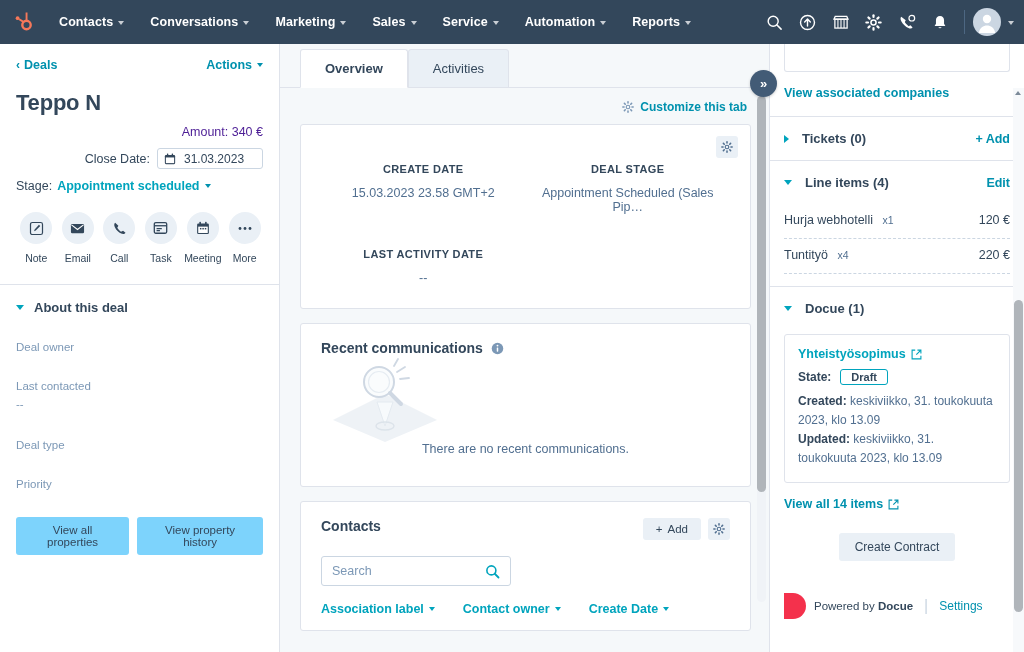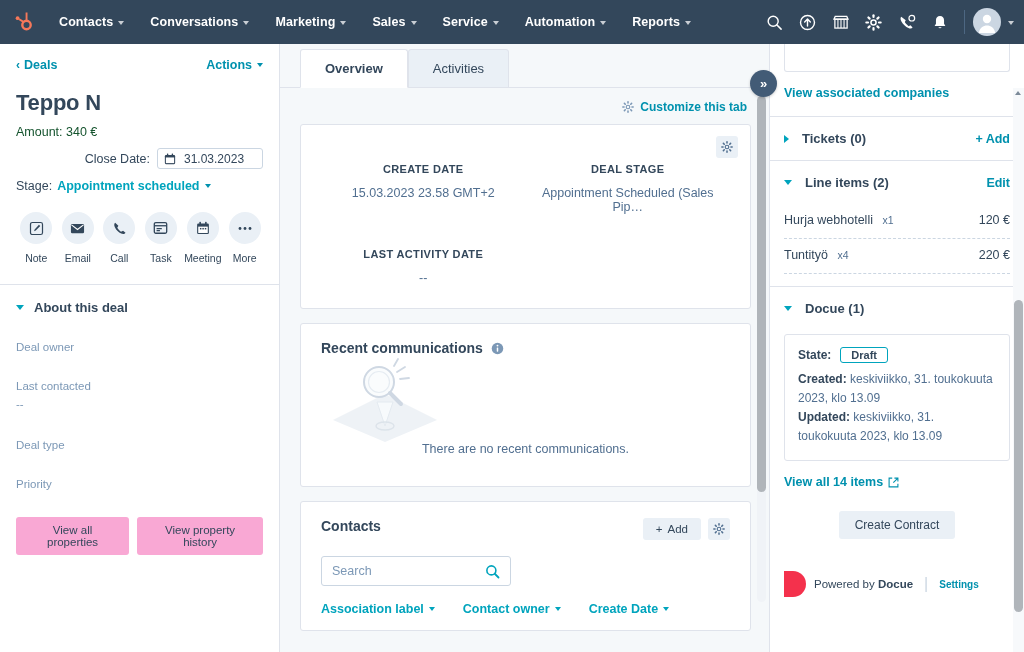--- a/index.html
+++ b/index.html
@@ -65,21 +65,21 @@
   }
   .caret-teal {
     width: 0; height: 0; border-left: 3.5px solid transparent;
     border-right: 3.5px solid transparent; border-top: 4px solid #0091ae;
     display: inline-block;
   }
   .deal-title {
     font-size: 22px; font-weight: 700; color: #33475b;
     margin-top: 18px; letter-spacing: -.2px;
   }
-  .meta-line { font-size: 12.5px; color: #14532d; margin-top: 9px; }
+  .meta-line { font-size: 12.5px; color: #4c1d95; margin-top: 9px; text-align: right; }
   .close-date-row { display: flex; align-items: center; gap: 7px; margin-top: 9px; justify-content: flex-end; }
   .close-date-label { font-size: 12.5px; color: #33475b; }
   .date-input {
     border: 1px solid #cbd6e2; background: #fff; border-radius: 3px;
     height: 21px; display: flex; align-items: center; gap: 8px;
     padding: 0 10px 0 6px; cursor: pointer; min-width: 106px;
   }
   .date-input .dtxt { font-size: 12px; color: #33475b; }
   .stage-row { display: flex; align-items: center; gap: 5px; margin-top: 10px; }
   .stage-label { font-size: 12.5px; color: #33475b; }
@@ -103,21 +103,21 @@
     width: 0; height: 0; border-left: 4.5px solid transparent;
     border-right: 4.5px solid transparent; border-top: 5px solid #00a4bd;
   }
   .about-title { font-size: 13px; font-weight: 700; color: #33475b; }
   .prop-list { padding: 26px 16px 0 16px; }
   .prop-label { font-size: 11.5px; color: #7c98b6; margin-bottom: 27px; }
   .prop-label.tight { margin-bottom: 6px; }
   .prop-value { font-size: 11.5px; color: #7c98b6; margin-bottom: 29px; }
   .prop-buttons { display: flex; gap: 8px; padding: 0 16px; margin-top: 4px; }
   .gbtn {
-    background: #f9a8d4; border: 1px solid transparent; border-radius: 3px;
+    background: #7dd3fc; border: 1px solid transparent; border-radius: 3px;
     color: #33475b; font-size: 11.5px; padding: 6px 11px; cursor: pointer;
     font-family: "Liberation Sans", sans-serif;
   }
 
   
   .center-col {
     width: 489px; height: 608px; position: relative; background: #f5f8fa;
     overflow: hidden;
   }
   .tabs-bar {
@@ -282,21 +282,21 @@
     display: flex; align-items: center; gap: 8px;
     padding: 32px 0 0 14px;
   }
   .docue-logo {
     width: 22px; height: 26px; background: #f4314c;
     border-radius: 0 13px 13px 0;
   }
   .powered-text { font-size: 11.5px; color: #33475b; }
   .powered-text b { font-weight: 700; }
   .vbar { color: #cbd6e2; margin: 0 3px; }
-  .settings-link { color: #0091ae; font-size: 10px; font-weight: 700; cursor: pointer; }
+  .settings-link { color: #0091ae; font-size: 12px; font-weight: 400; cursor: pointer; }
 
   
   .page-sb {
     position: absolute; right: 0; top: 44px; width: 11px; height: 608px;
     background: #f7f9fb;
   }
   .page-sb-thumb {
     position: absolute; top: 212px; left: 1px; width: 9px; height: 312px;
     background: #b0b5ba; border-radius: 5px; cursor: pointer;
   }
@@ -696,21 +696,21 @@
         <i class="chev-r"></i>
         <span class="r-head-title">Tickets (0)</span>
       </div>
       <span class="r-head-action">+ Add</span>
     </div>
     <div class="r-sep"></div>
 
     <div class="r-section-head">
       <div class="r-head-left">
         <i class="caret-dn-teal"></i>
-        <span class="r-head-title">Line items (2)</span>
+        <span class="r-head-title">Line items (4)</span>
       </div>
       <span class="r-head-action">Edit</span>
     </div>
 
     <div class="line-items">
       <div class="li-row">
         <div>
           <span class="li-name">Hurja webhotelli</span>
           <span class="li-qty">x1</span>
         </div>
@@ -728,20 +728,29 @@
     <div class="r-sep"></div>
 
     <div class="r-section-head">
       <div class="r-head-left">
         <i class="caret-dn-teal"></i>
         <span class="r-head-title">Docue (1)</span>
       </div>
     </div>
 
     <div class="docue-card">
+      <div class="doc-title">
+        <span>Yhteistyösopimus</span>
+        <span>
+          <svg width="11" height="11" viewBox="0 0 12 12" class="ico">
+            <path d="M4.6 1.2 L1.2 1.2 L1.2 10.8 L10.8 10.8 L10.8 7.4" fill="none" stroke="#00a4bd" stroke-width="1.2"></path>
+            <path d="M7 1.2 L10.8 1.2 L10.8 5 M10.8 1.2 L5.8 6.2" fill="none" stroke="#00a4bd" stroke-width="1.2"></path>
+          </svg>
+        </span>
+      </div>
       <div class="doc-state-row">
         <span class="doc-k">State:</span>
         <span class="doc-badge">Draft</span>
       </div>
       <div class="doc-line">
         <b>Created:</b>
         <span>keskiviikko, 31. toukokuuta 2023, klo 13.09</span>
       </div>
       <div class="doc-line">
         <b>Updated:</b>

